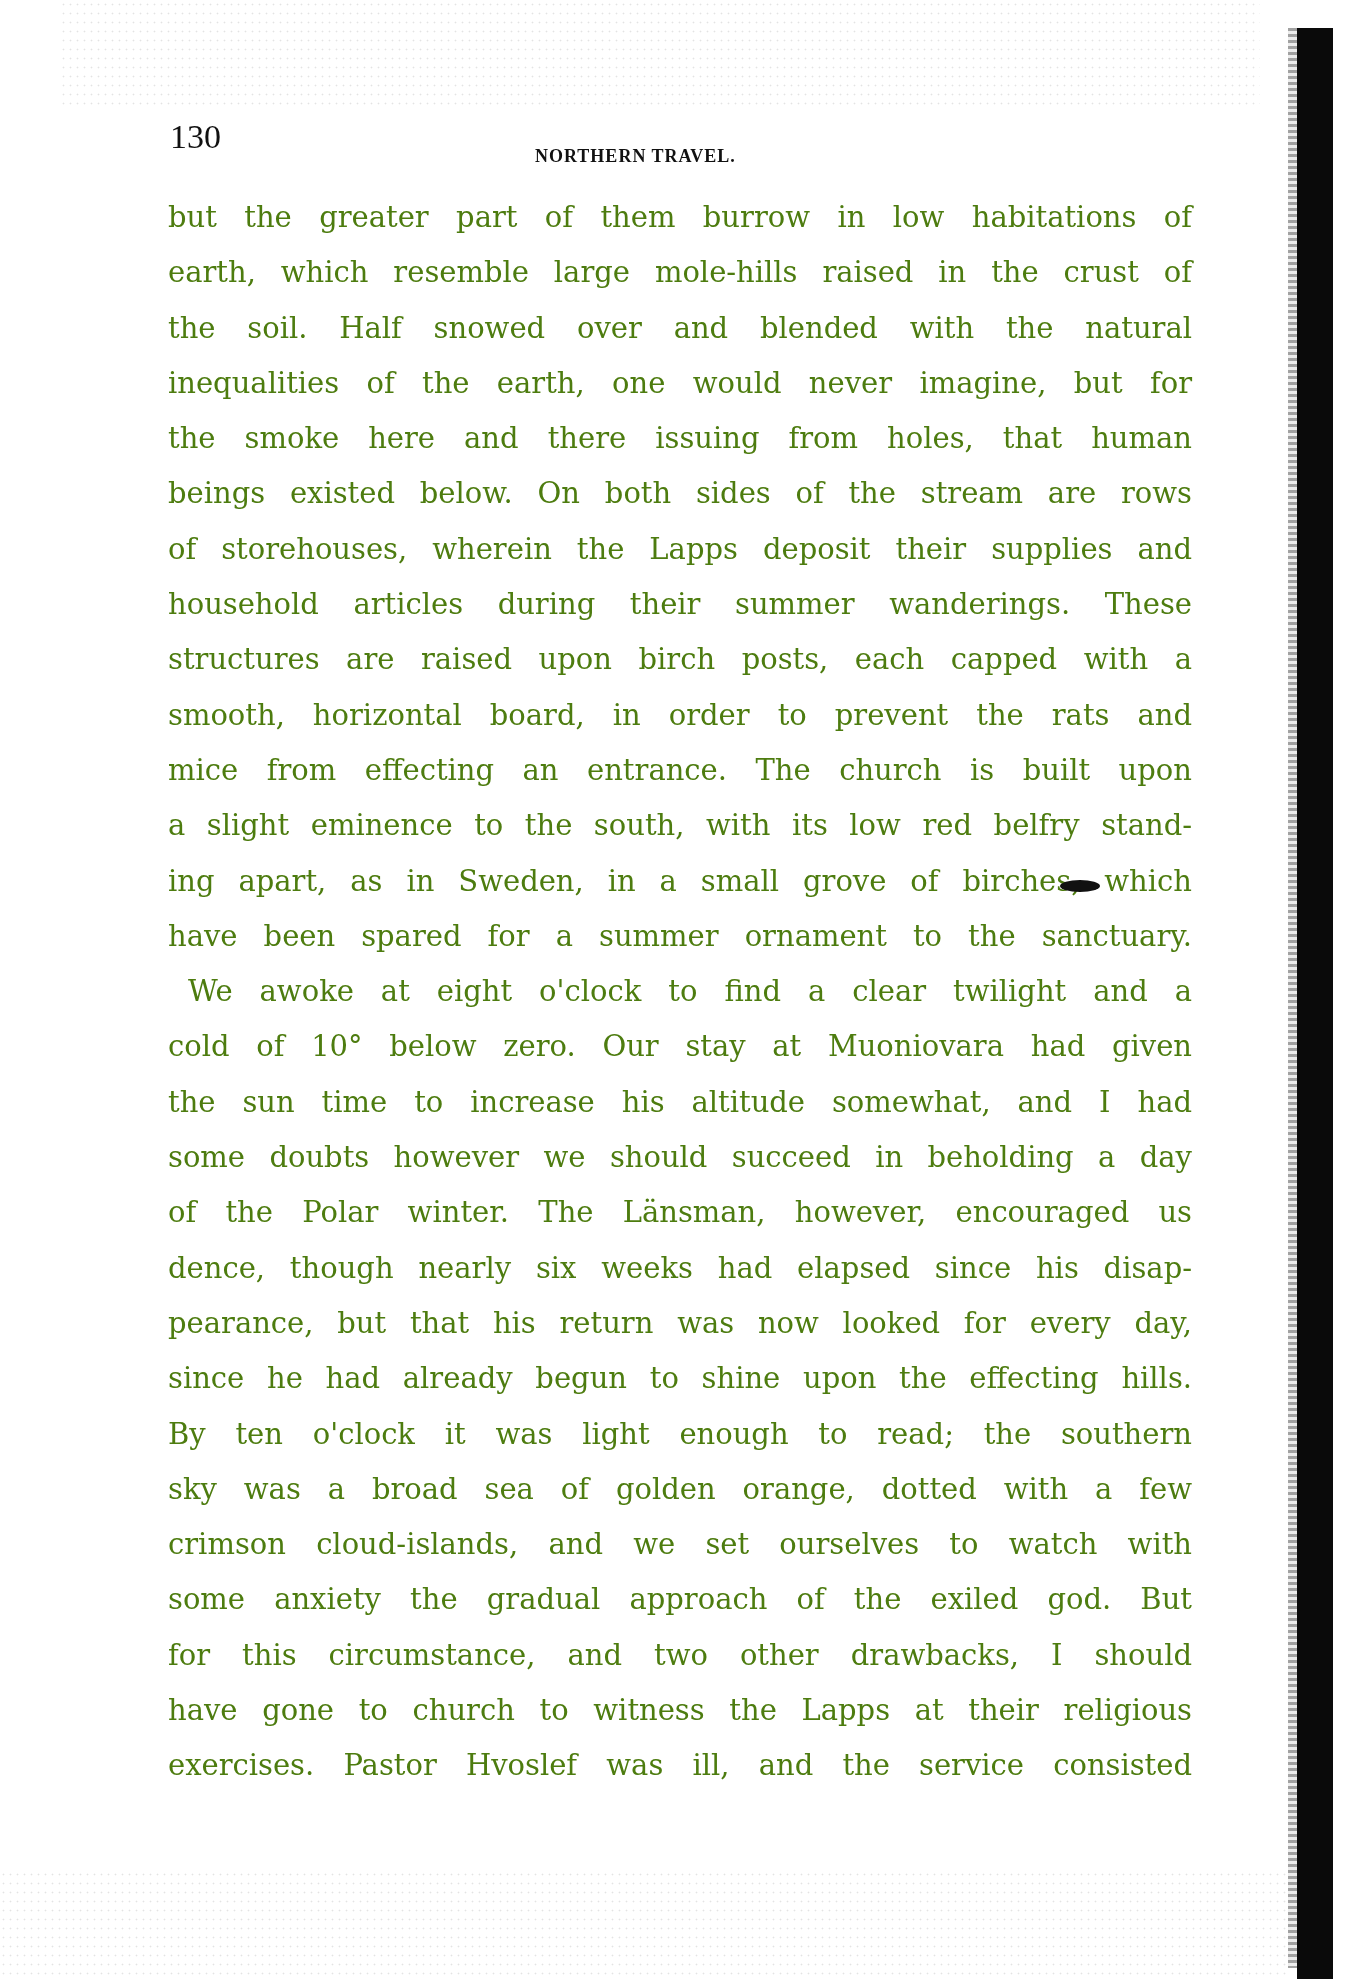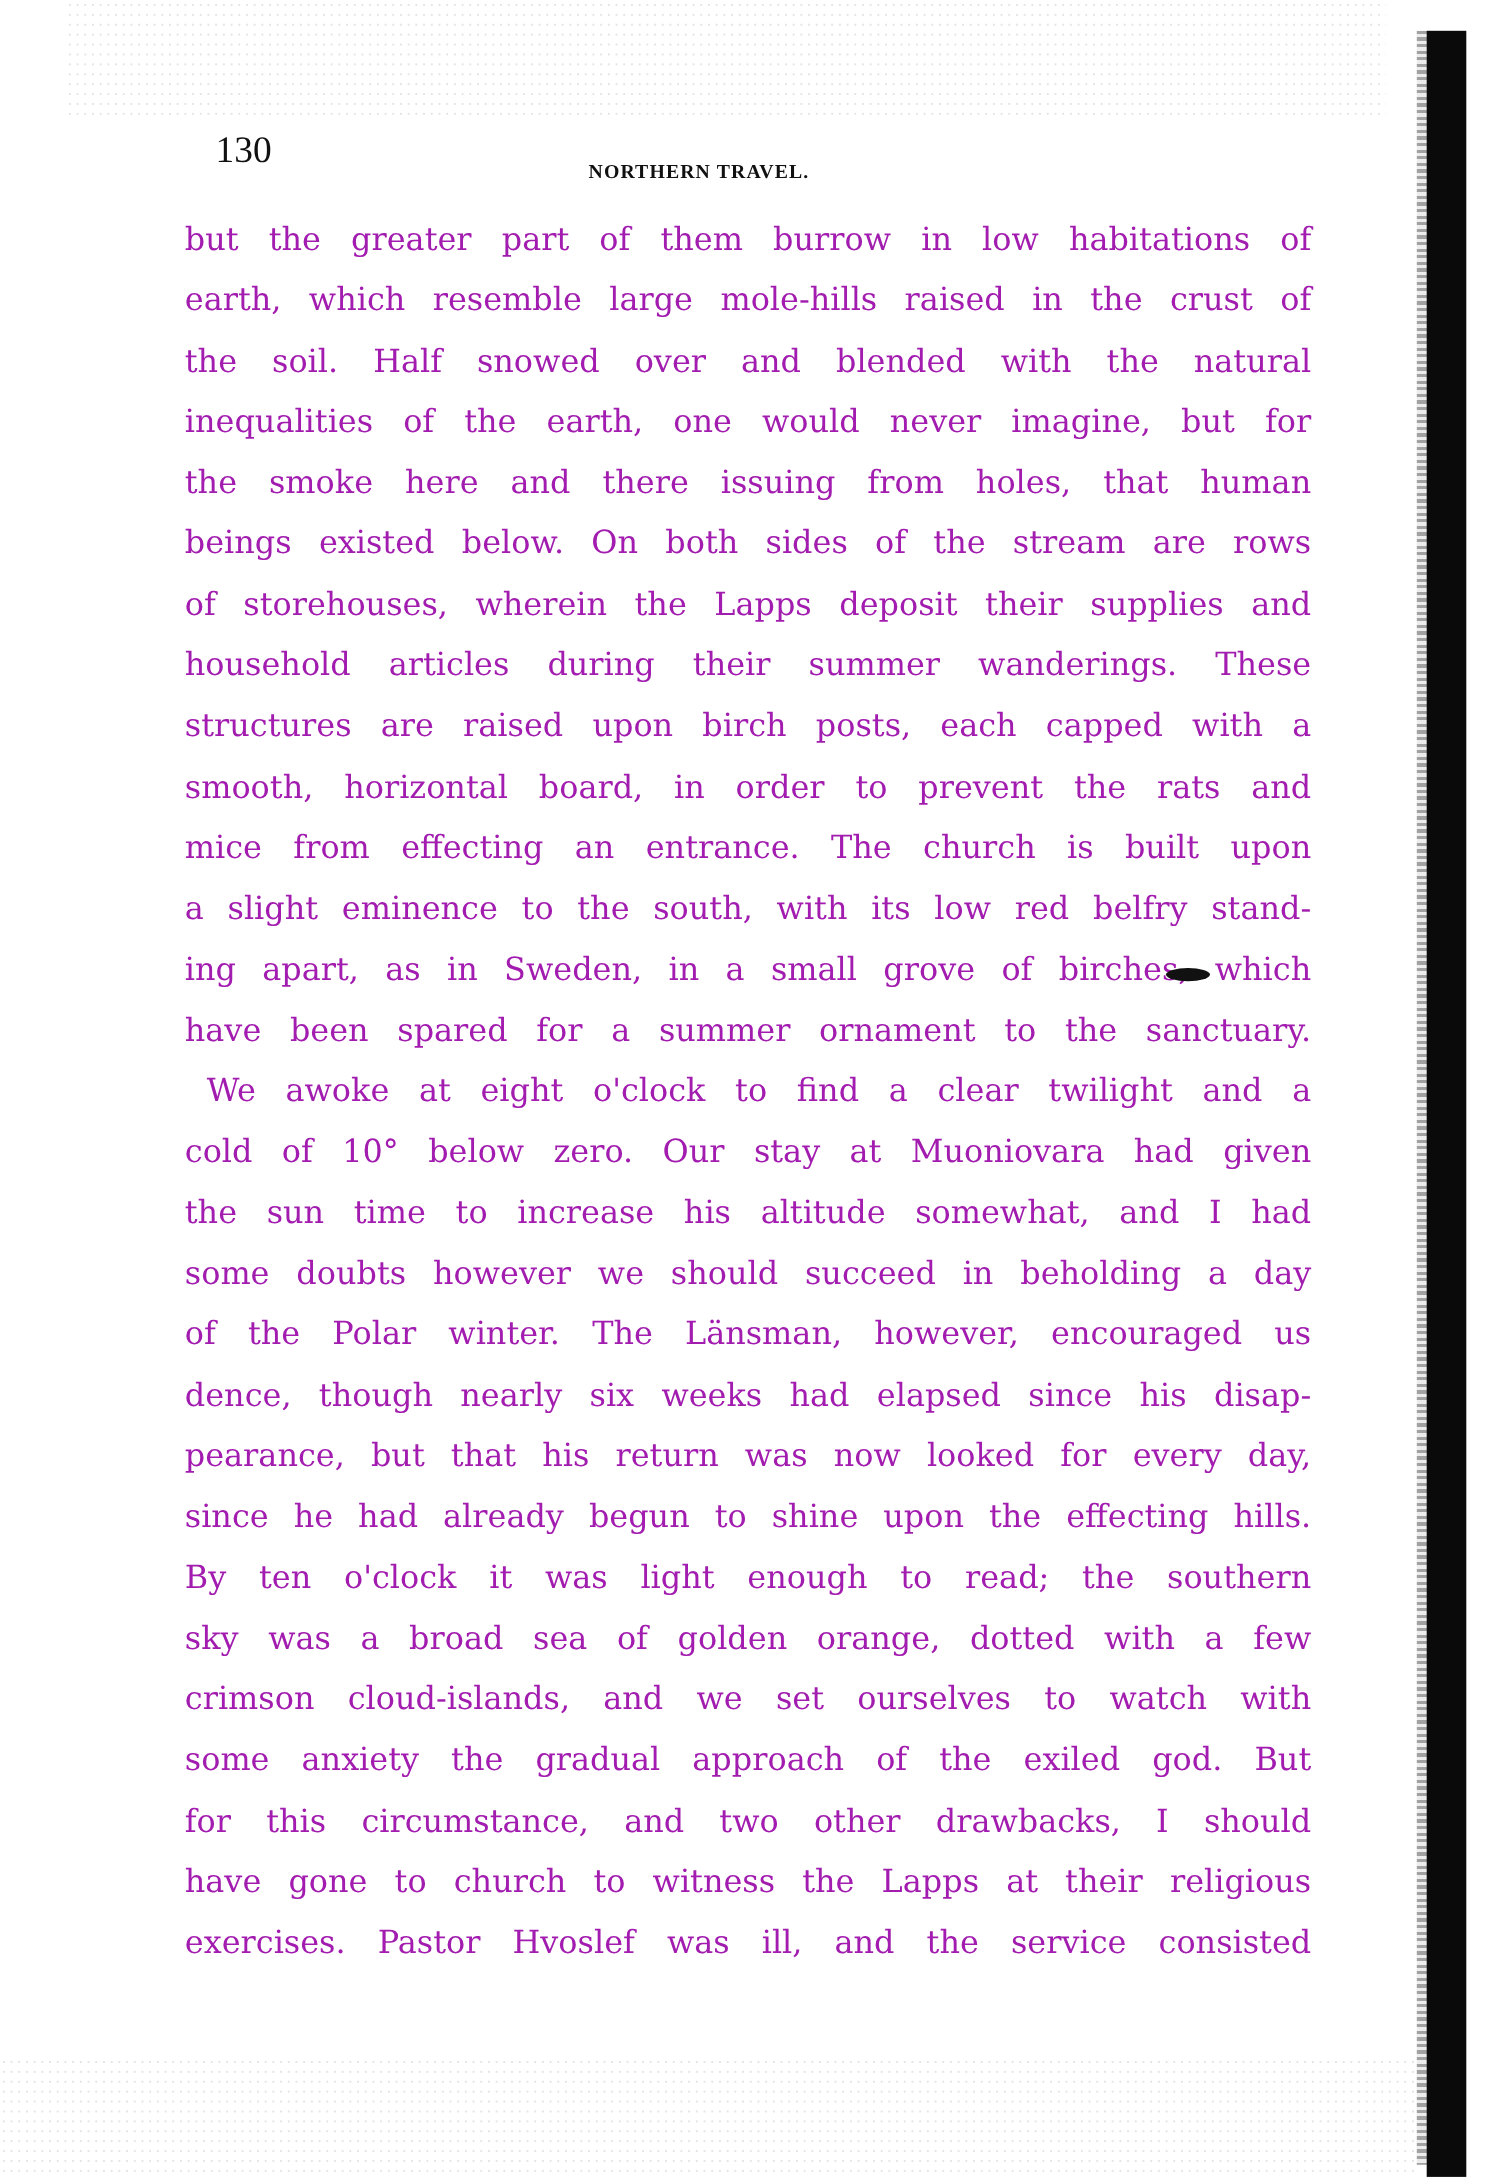--- a/index.html
+++ b/index.html
@@ -1,22 +1,22 @@
 <!DOCTYPE html>
 <html><head>
 <meta charset="utf-8">
 <style>
   html, body { margin:0; padding:0; }
   body { width:1366px; height:1979px; background:#ffffff; position:relative; overflow:hidden; }
   .page { position:absolute; left:0; top:0; width:1366px; height:1979px; background:#ffffff; }
   .noise { position:absolute; background:radial-gradient(circle, rgba(0,0,0,0.18) 0.6px, transparent 1.2px) 0 0/7px 9px; opacity:.6; }
   .header { position:absolute; top:118px; left:170px; width:1020px; height:50px; font-family:"DejaVu Serif", serif; color:#111; }
-  .page-number { position:absolute; left:0; top:0; font-size:34px; font-family:"Liberation Serif", serif;margin-left:26px; }
+  .page-number { position:absolute; left:0; top:0; font-size:34px; font-family:"Liberation Serif", serif; }
   .running-head { position:absolute; left:365px; top:28px; font-size:18px; font-weight:bold; letter-spacing:1px; font-family:"Liberation Serif", serif; }
-  .body-text { position:absolute; left:168px; top:190px; width:1024px; font-family:"DejaVu Serif", serif; font-size:29px; line-height:55.3px; color:#a21caf; }
+  .body-text { position:absolute; left:168px; top:190px; width:1024px; font-family:"DejaVu Serif", serif; font-size:29px; line-height:55.3px; color:#4d7c0f; }
   .line { display:block; white-space:nowrap; text-align:justify; text-align-last:justify; height:55.3px; }
   .line.indent { padding-left:20px; }
   .binding-bar { position:absolute; left:1297px; top:28px; width:36px; height:1951px; background:#0a0a0a; }
   .binding-edge { position:absolute; left:1288px; top:28px; width:12px; height:1940px; background:repeating-linear-gradient(180deg,#555 0 3px,#ddd 3px 6px); opacity:.55; }
   .ink-blot { position:absolute; left:1060px; top:880px; width:40px; height:12px; background:#111; border-radius:50%; }
 </style>
 </head>
 <body>
 
 <div class="page">

